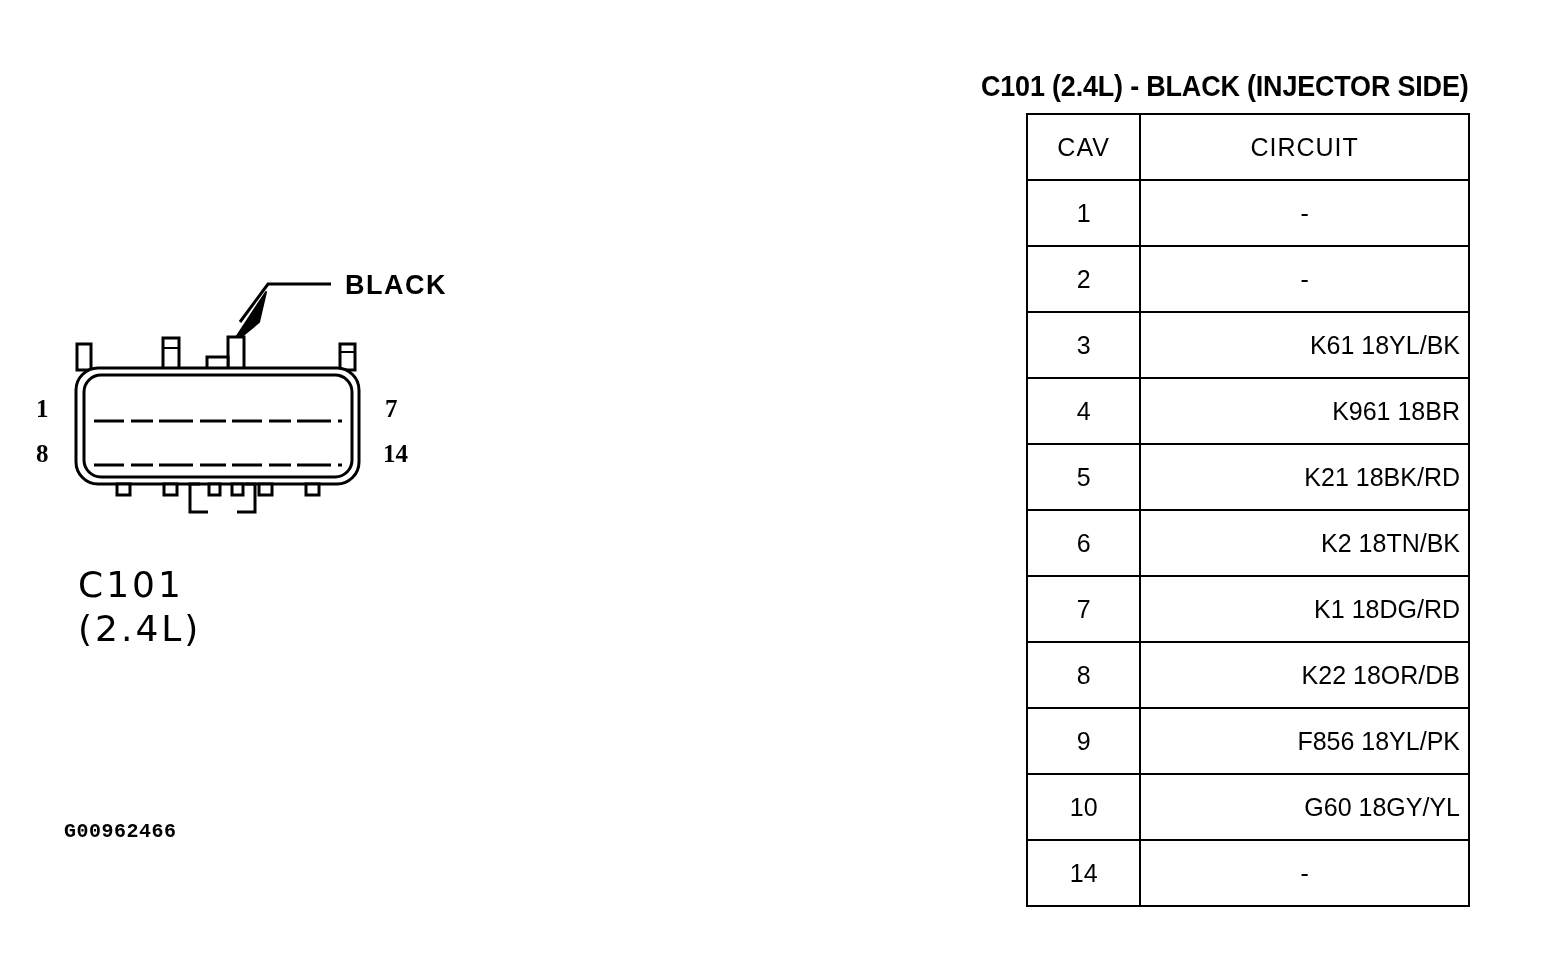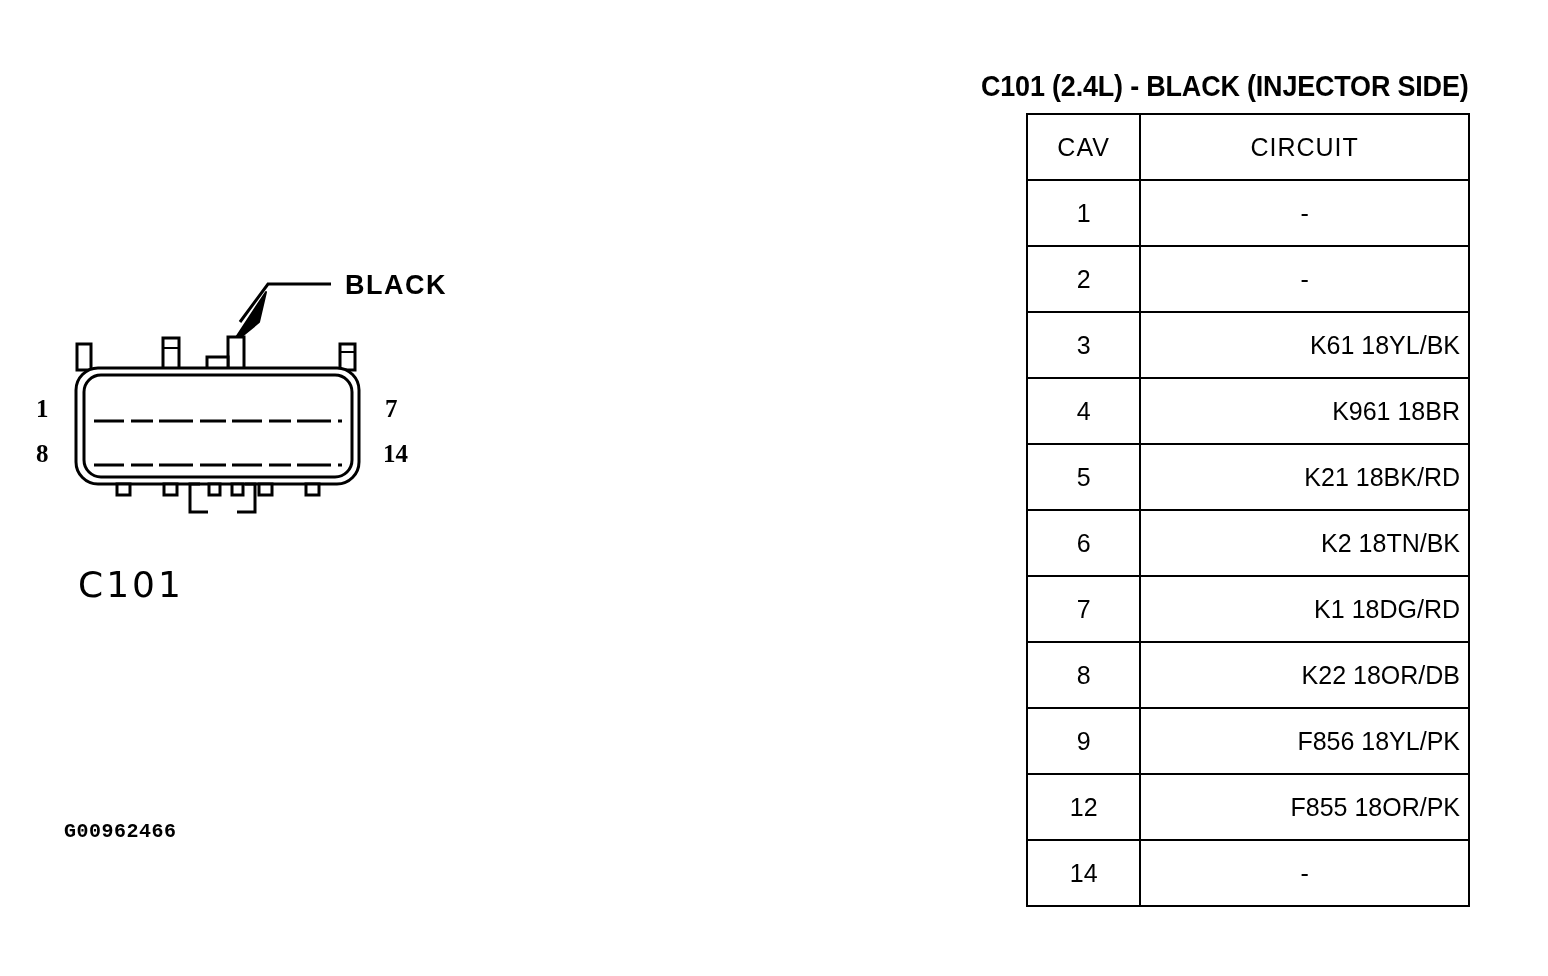--- a/index.html
+++ b/index.html
@@ -161,20 +161,21 @@
 
   <div id="callout-label">BLACK</div>
 
   <div class="pin-label" id="pin-label-1">1</div>
   <div class="pin-label" id="pin-label-8">8</div>
   <div class="pin-label" id="pin-label-7">7</div>
   <div class="pin-label" id="pin-label-14">14</div>
 
   <div id="connector-caption">
     <div>C101</div>
+    <div>(2.4L)</div>
   </div>
 </div>
 
 <div id="figure-code">G00962466</div>
 
 <div id="table-block">
   <div id="table-title">C101 (2.4L) - BLACK (INJECTOR SIDE)</div>
 
   <table id="cav-table">
     <colgroup>
@@ -218,22 +219,22 @@
         </tr>
         <tr>
           <td class="cav-num">8</td>
           <td class="circuit-val">K22 18OR/DB</td>
         </tr>
         <tr>
           <td class="cav-num">9</td>
           <td class="circuit-val">F856 18YL/PK</td>
         </tr>
         <tr>
-          <td class="cav-num">12</td>
-          <td class="circuit-val">F855 18OR/PK</td>
+          <td class="cav-num">10</td>
+          <td class="circuit-val">G60 18GY/YL</td>
         </tr>
         <tr>
           <td class="cav-num">14</td>
           <td class="circuit-val empty">-</td>
         </tr>
       </tbody>
   </table>
 </div>
 
 </body></html>

